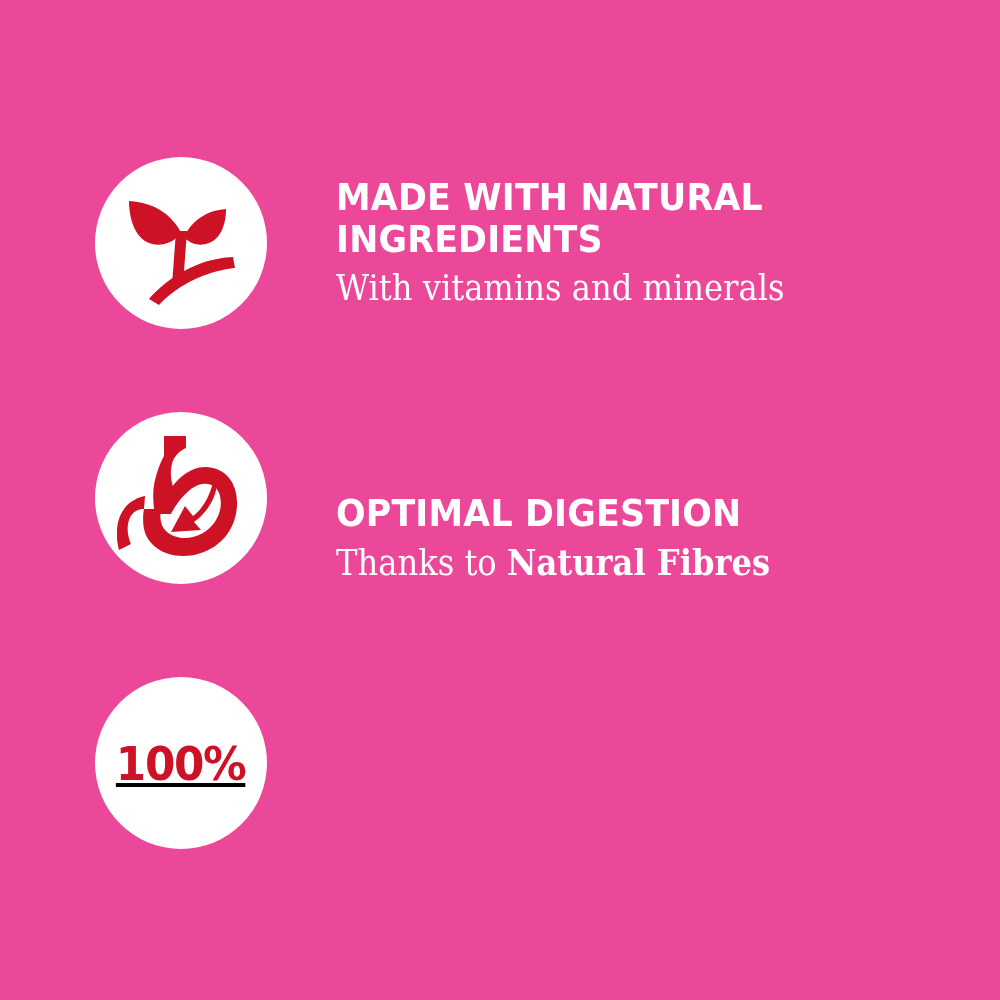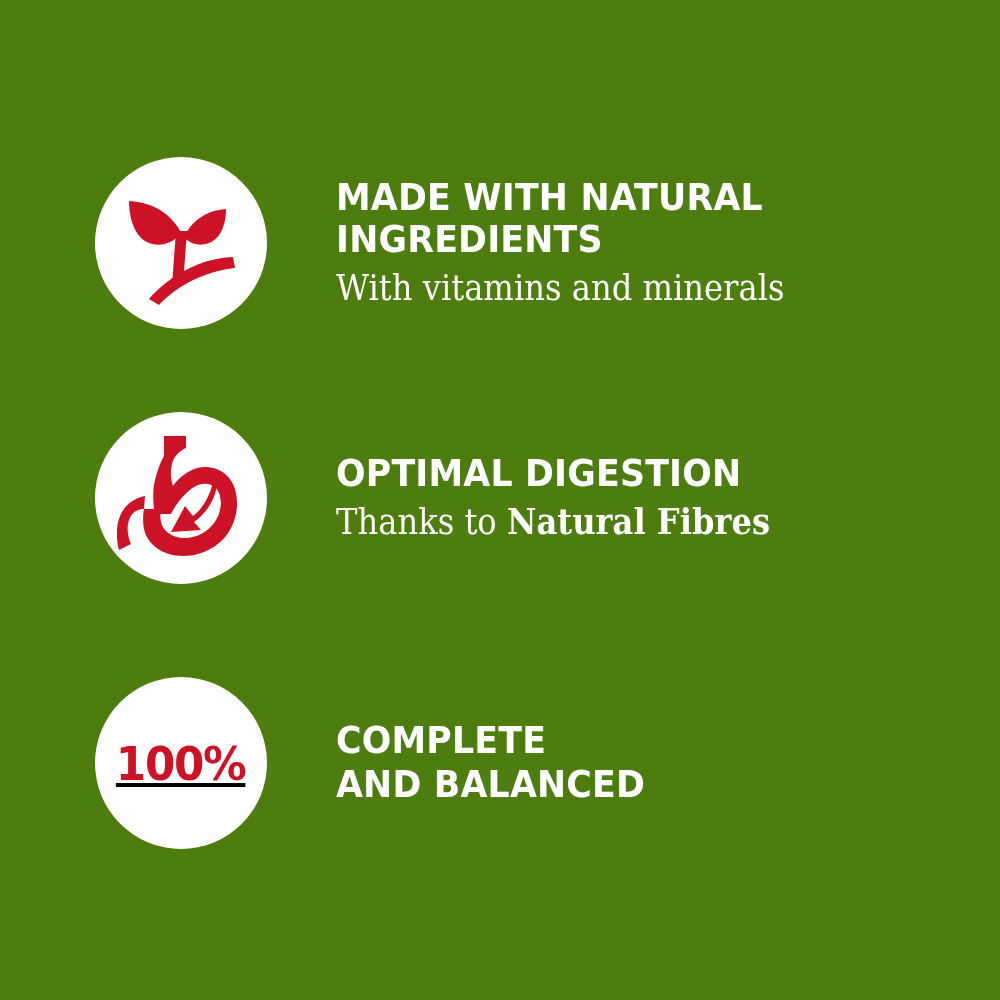--- a/index.html
+++ b/index.html
@@ -11,21 +11,21 @@
     height: 1000px;
     background: #CE1226;
     font-family: "Liberation Sans", sans-serif;
     overflow: hidden;
   }
 
   .panel {
     position: relative;
     width: 1000px;
     height: 1000px;
-    background: #4d7c0f;
+    background: #ec4899;
   }
 
   .feature-row {
     position: absolute;
     left: 0;
     width: 1000px;
     display: flex;
     align-items: center;
   }
 
@@ -64,21 +64,21 @@
   }
 
   .text-block {
     position: absolute;
     left: 336px;
     width: 620px;
     top: 0;
     height: 172px;
     display: flex;
     flex-direction: column;
-    justify-content: center;
+    justify-content: flex-end;
   }
 
   
   .row-1 .text-block { justify-content: center; }
 
   .headline {
     color: #FFFFFF;
     font-family: "DejaVu Sans", sans-serif;
     font-weight: 700;
     font-size: 37px;
@@ -160,20 +160,15 @@
     <div class="text-block">
       <div class="headline">OPTIMAL DIGESTION</div>
       <div class="subline"><span>Thanks to </span><span class="strong">Natural Fibres</span></div>
     </div>
   </div>
 
   <div class="feature-row row-3">
     <div class="icon-badge">
       <span class="badge-text">100%</span>
     </div>
-    <div class="text-block">
-      <div class="headline">COMPLETE
-AND BALANCED</div>
-
-    </div>
   </div>
 
 </div>
 
 </body></html>

